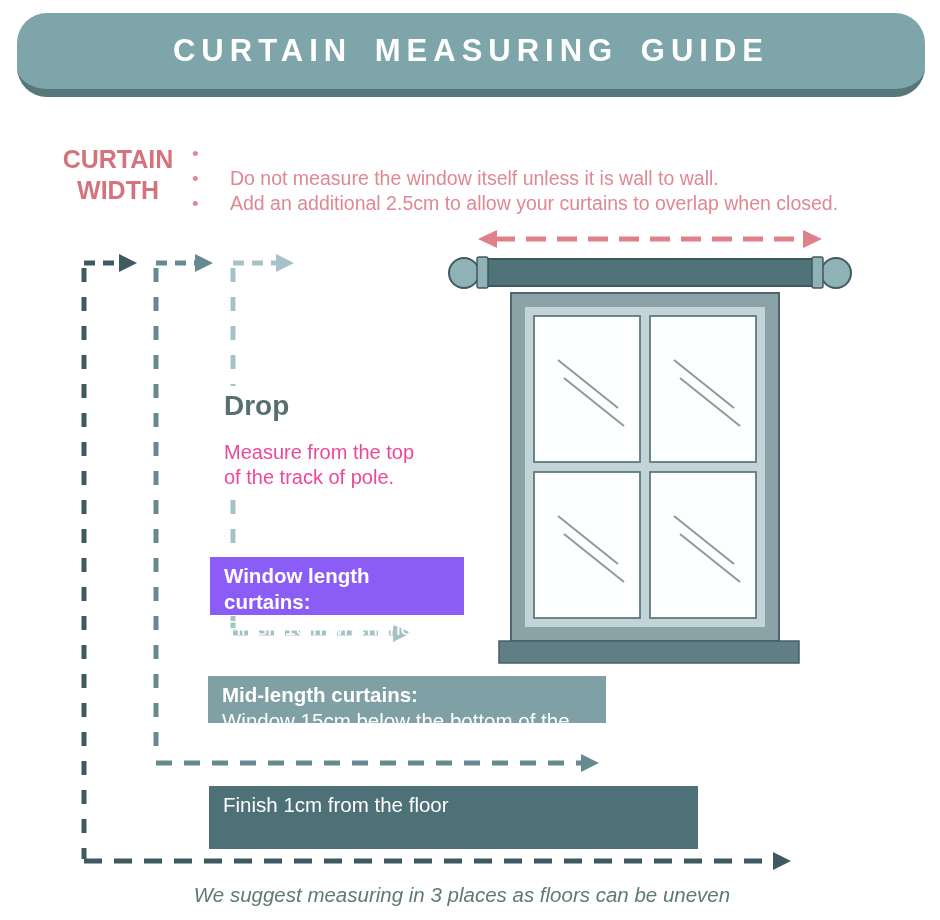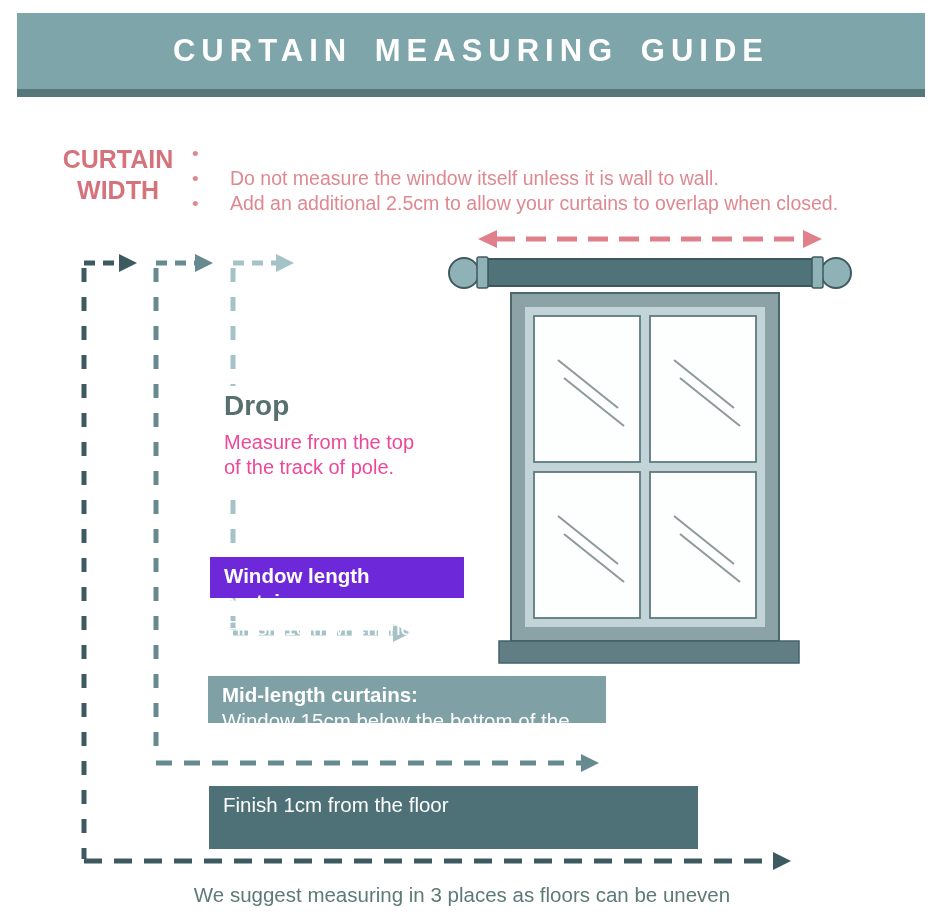--- a/index.html
+++ b/index.html
@@ -12,21 +12,21 @@
     background: #ffffff;
     overflow: hidden;
   }
   
   .banner {
     position: absolute;
     left: 17px; top: 13px;
     width: 908px; height: 84px;
     background: #7da5aa;
     border-bottom: 8px solid #56777a;
-    display: flex; align-items: center; justify-content: center;
+    display: flex; align-items: center; justify-content: center; border-radius: 30px;
   }
   .banner-title {
     color: #ffffff;
     font-size: 31px;
     font-weight: bold;
     letter-spacing: 6px;
     word-spacing: 8px;
     white-space: nowrap;
   }
   
@@ -66,48 +66,49 @@
     left: 216px; top: 386px;
     width: 212px;
     background: #ffffff;
     padding: 4px 0 6px 8px;
     z-index: 3;
   }
   .drop-heading {
     color: #57706d;
     font-size: 28px;
     font-weight: bold;
-    margin-bottom: 8px;
+    margin-bottom: 18px;
   }
   .drop-desc {
     color: #ec4899;
     font-size: 20px;
     line-height: 25px;
   }
   
   .len-box {
     position: absolute;
     color: #ffffff;
     padding: 6px 14px;
     z-index: 3;
   }
   .len-box .box-title { font-weight: bold; font-size: 20.5px; line-height: 26px; }
   .len-box .box-detail { font-size: 20.5px; line-height: 25px; }
-  .box-window { left: 210px; top: 557px; width: 254px; height: 41px; background: #6d28d9; }
+  .box-window { left: 210px; top: 557px; width: 254px; height: 58px; background: #8b5cf6; }
   .box-mid    { left: 208px; top: 676px; width: 398px; height: 47px; background: #7fa1a6; }
   .box-floor  { left: 209px; top: 786px; width: 489px; height: 63px; background: #4d7177; }
   
   .footer-note {
     position: absolute;
     left: 0; right: 16px;
     top: 883px;
     text-align: center;
     color: #5d7a76;
     font-size: 20.5px;
     z-index: 3;
+    font-style: italic;
   }
   
   .diagram {
     position: absolute;
     left: 0; top: 0;
     width: 940px; height: 920px;
     z-index: 1;
   }
 </style>
 </head>

